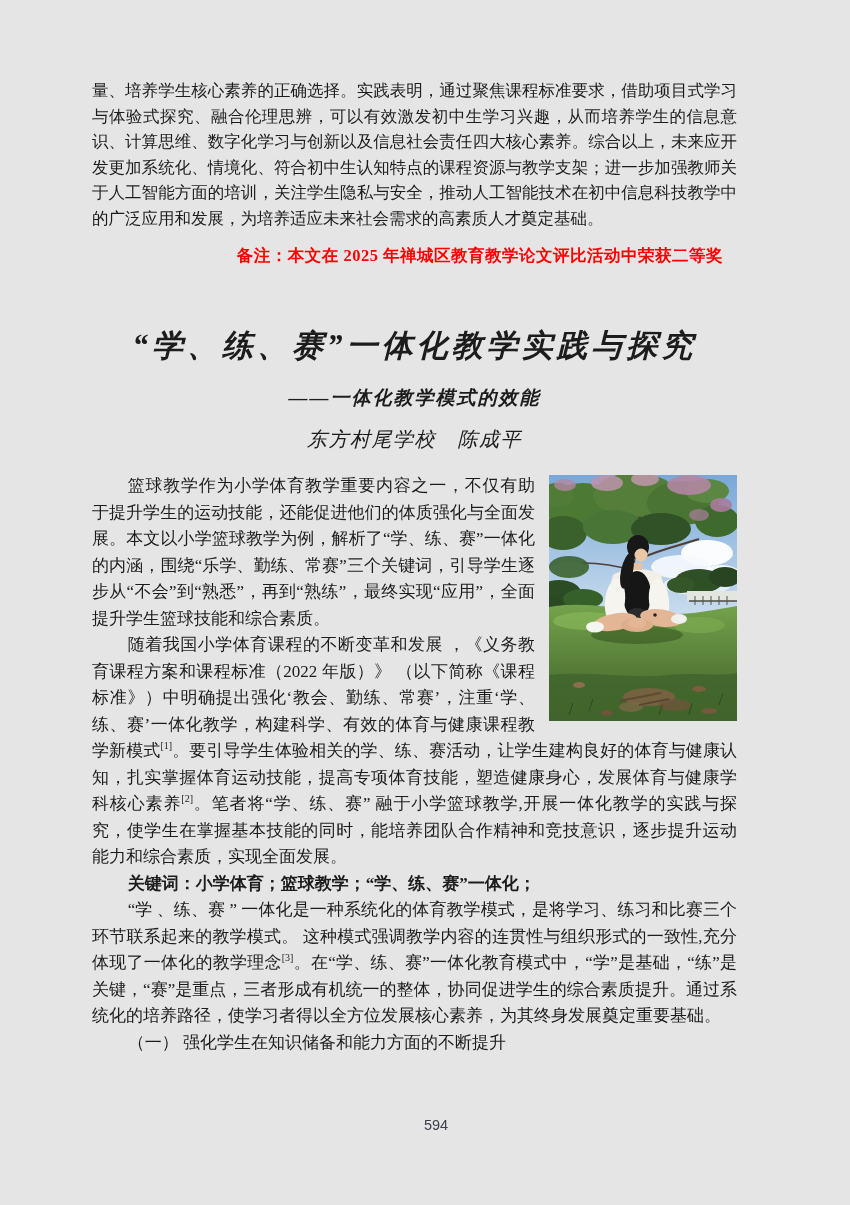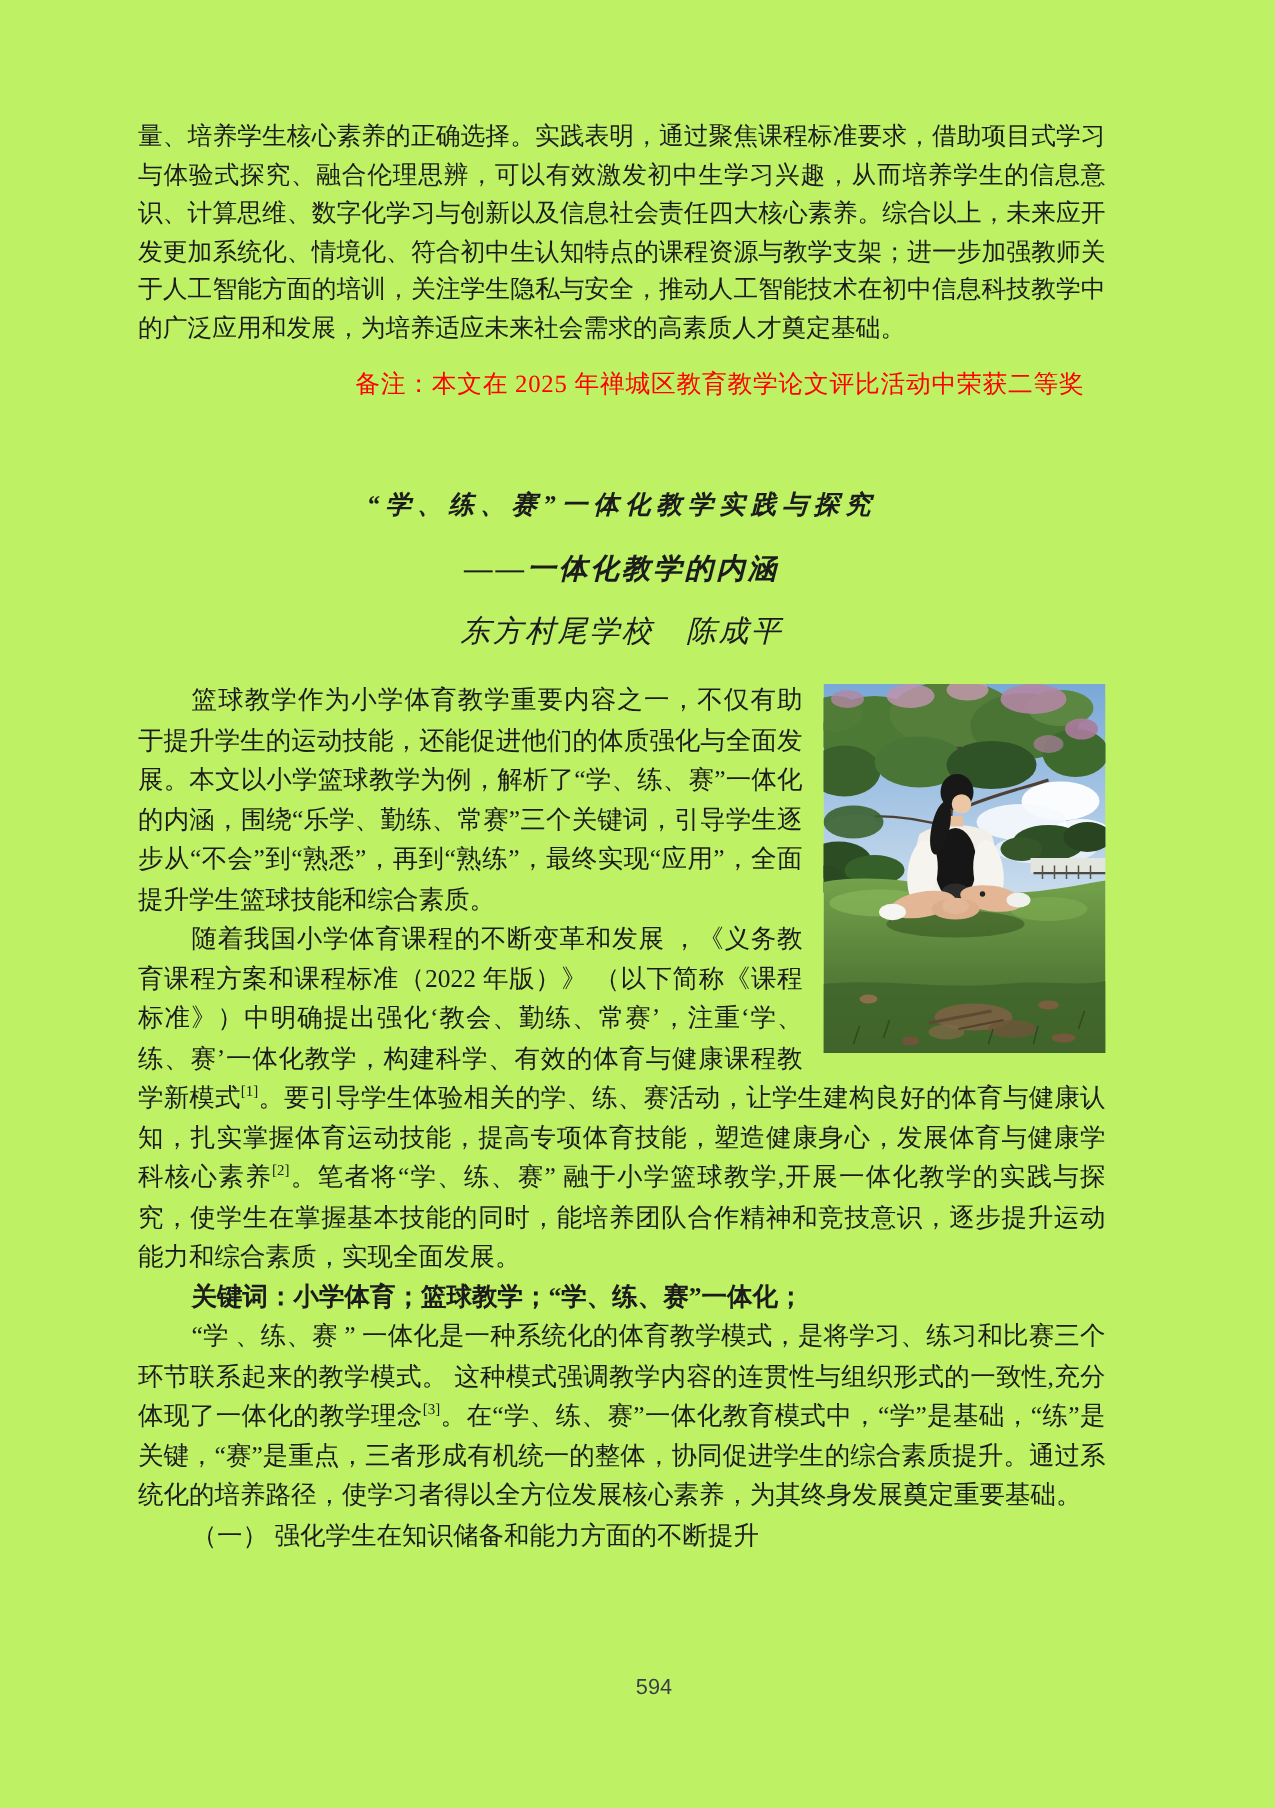--- a/index.html
+++ b/index.html
@@ -1,31 +1,31 @@
 <!DOCTYPE html>
 <html><head>
 <meta charset="utf-8">
 <style>
   html,body { margin:0; padding:0; background:#ffffff; }
   .page {
-    position:relative; width:850px; height:1205px; background:#bef264;
+    position:relative; width:850px; height:1205px; background:#e5e5e5;
     font-family:"Liberation Serif", serif; color:#1c1c1c; overflow:hidden;
   }
   .content { position:absolute; left:92px; top:78px; width:645px; }
   p, h1, h2 { margin:0; padding:0; }
 
   .cont-para { font-size:16.5px; line-height:25.5px; text-align:justify; }
 
   .award-note {
-    margin-top:14px; color:#ff0000; font-weight:normal; font-size:16.5px;
+    margin-top:14px; color:#ff0000; font-weight:bold; font-size:16.5px;
     text-align:right; padding-right:14px; letter-spacing:0.5px;
   }
 
   .title {
-    margin-top:58px; text-align:center; font-size:17px; font-weight:bold;
+    margin-top:58px; text-align:center; font-size:31px; font-weight:bold;
     font-style:italic; letter-spacing:4px;
   }
   .subtitle {
     margin-top:18px; text-align:center; font-size:19px; font-weight:bold;
     font-style:italic; letter-spacing:2px;
   }
   .author {
     margin-top:15px; text-align:center; font-size:20px; font-style:italic;
     letter-spacing:1.5px;
   }
@@ -51,21 +51,21 @@
 <body>
 
 <div class="page">
   <div class="content">
 
     <p class="cont-para">量、培养学生核心素养的正确选择。实践表明，通过聚焦课程标准要求，借助项目式学习与体验式探究、融合伦理思辨，可以有效激发初中生学习兴趣，从而培养学生的信息意识、计算思维、数字化学习与创新以及信息社会责任四大核心素养。综合以上，未来应开发更加系统化、情境化、符合初中生认知特点的课程资源与教学支架；进一步加强教师关于人工智能方面的培训，关注学生隐私与安全，推动人工智能技术在初中信息科技教学中的广泛应用和发展，为培养适应未来社会需求的高素质人才奠定基础。</p>
 
     <p class="award-note">备注：本文在 2025 年禅城区教育教学论文评比活动中荣获二等奖</p>
 
     <h1 class="title">“学、练、赛”一体化教学实践与探究</h1>
-    <h2 class="subtitle">——一体化教学的内涵</h2>
+    <h2 class="subtitle">——一体化教学模式的效能</h2>
     <p class="author">东方村尾学校　陈成平</p>
 
     <div class="body-text">
 
 
       <div class="photo" aria-label="照片：一位穿白色开衫黑色上衣的女士盘腿坐在树下草地上">
         <svg viewBox="0 0 188 246" xmlns="http://www.w3.org/2000/svg">
           <defs>
             <linearGradient id="skyg" x1="0" y1="0" x2="0" y2="1">
               <stop offset="0" stop-color="#79a8d8"></stop>

